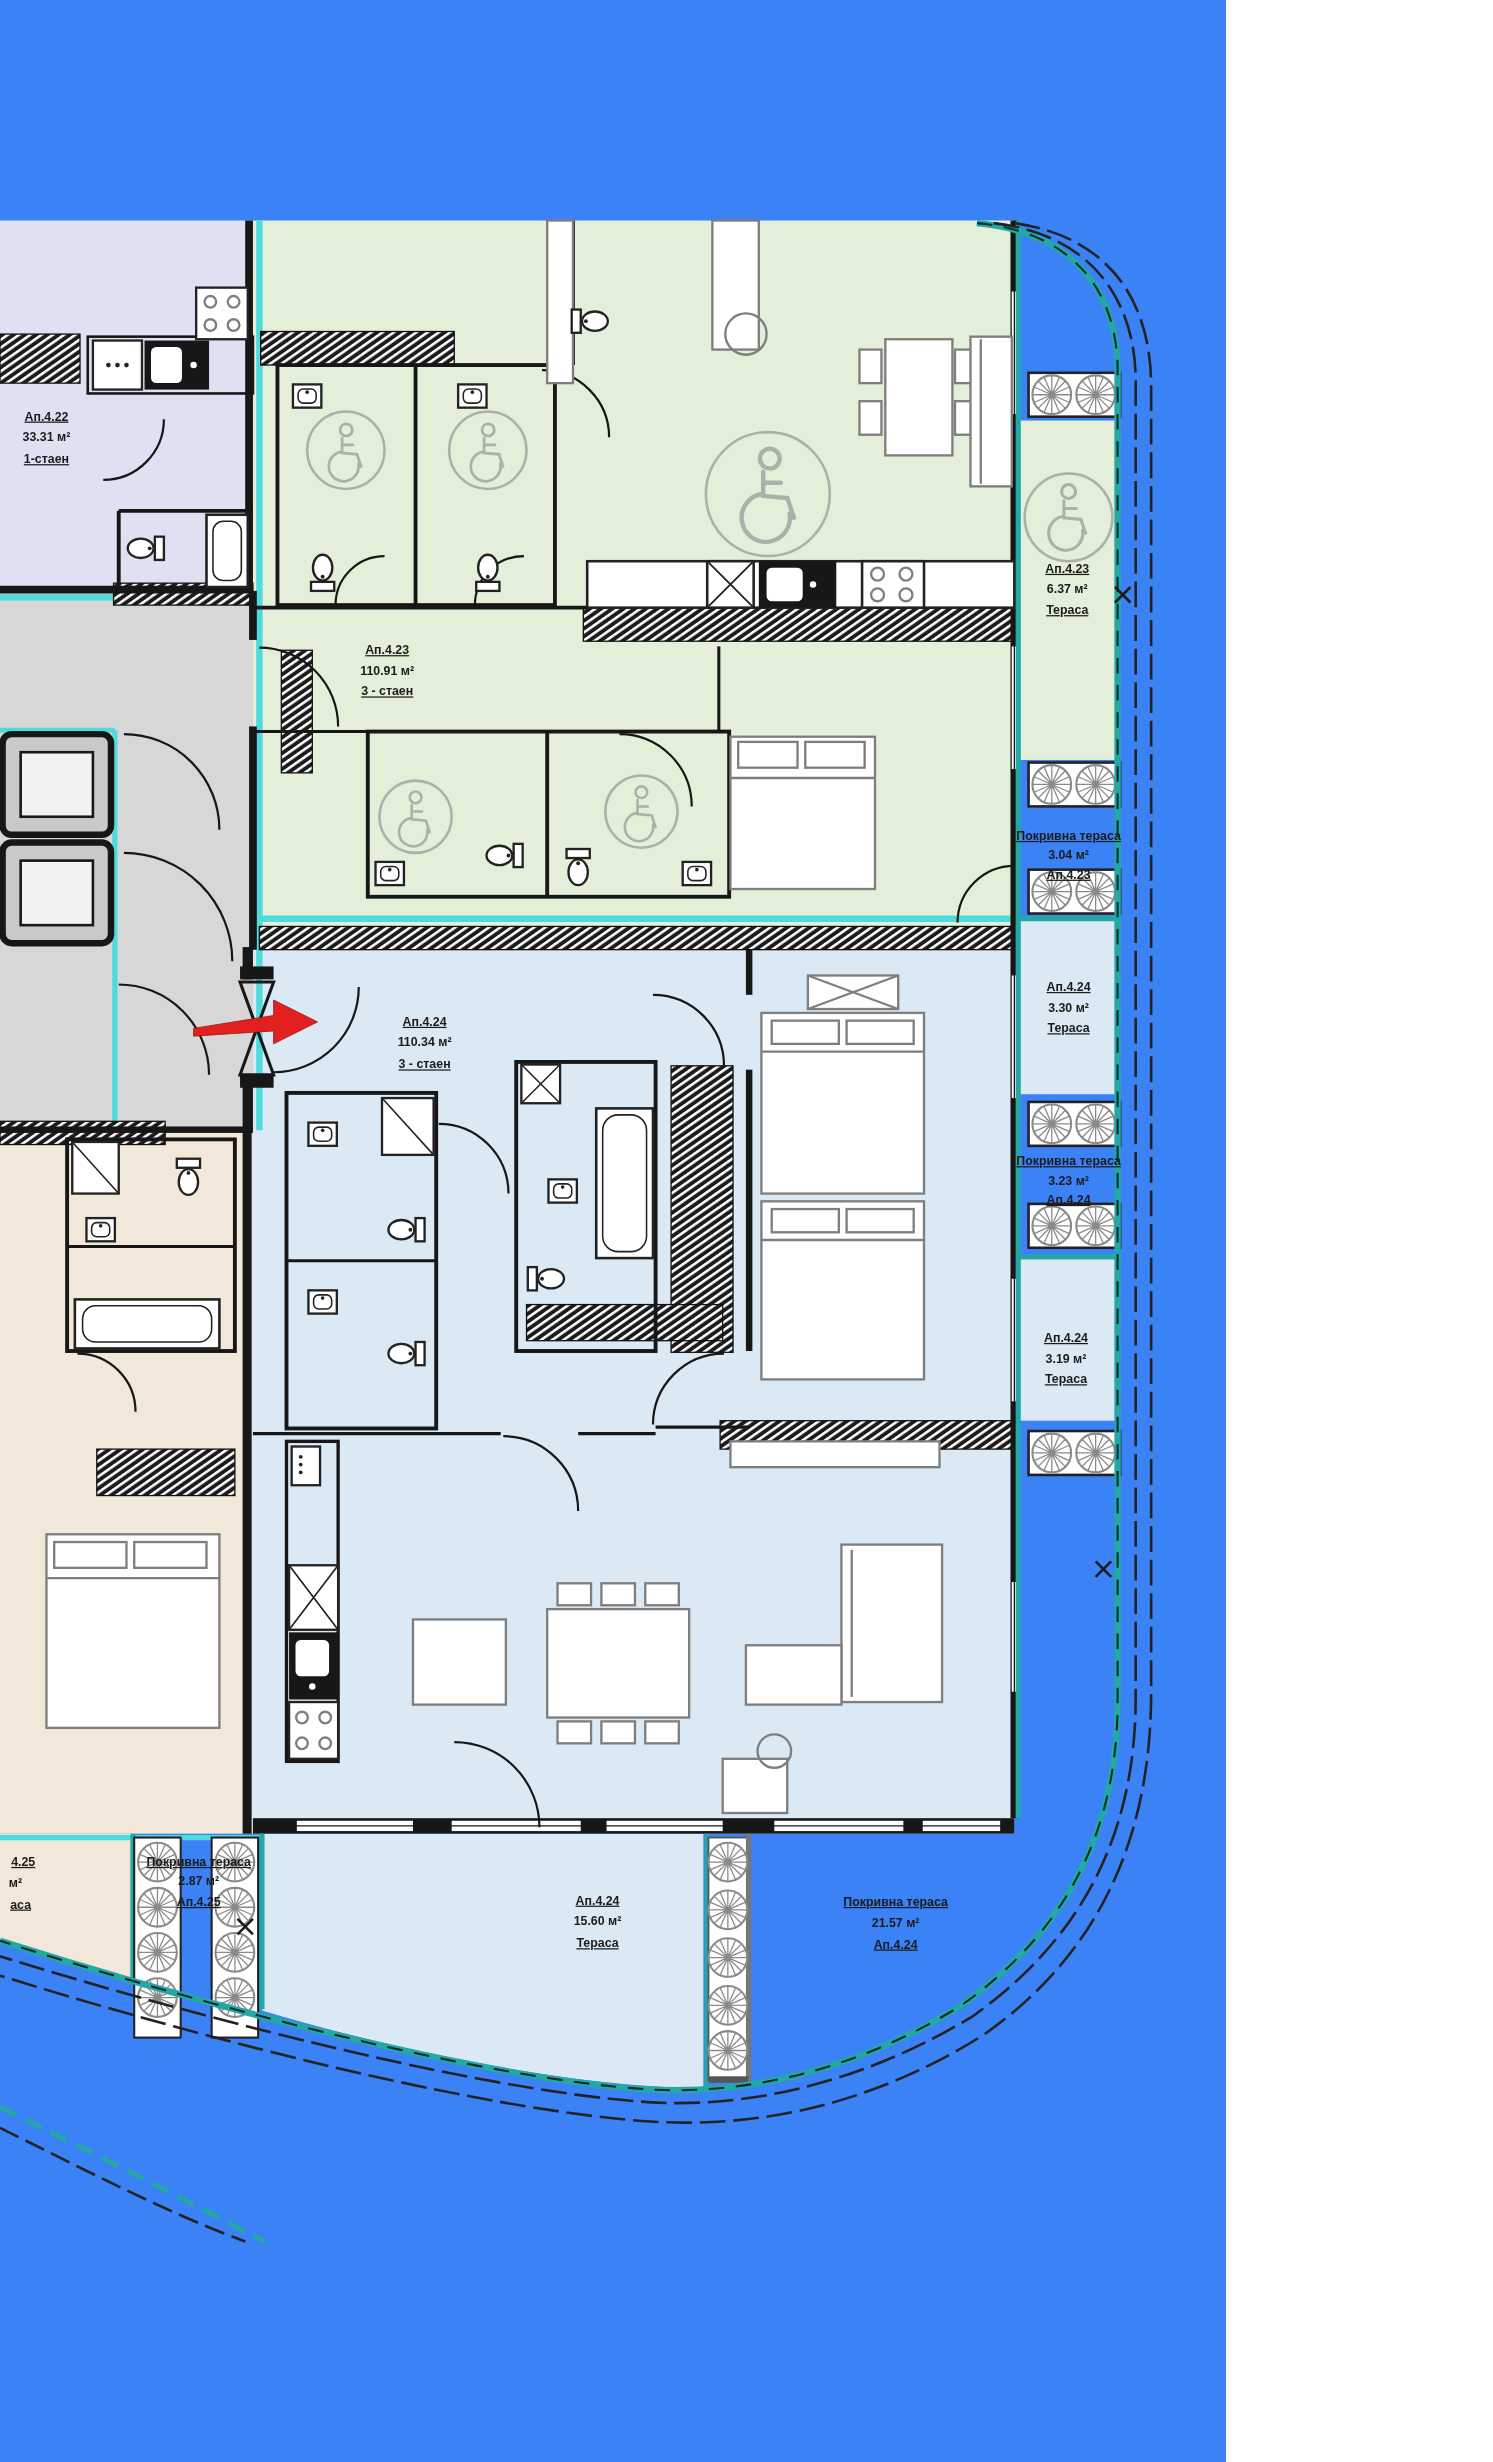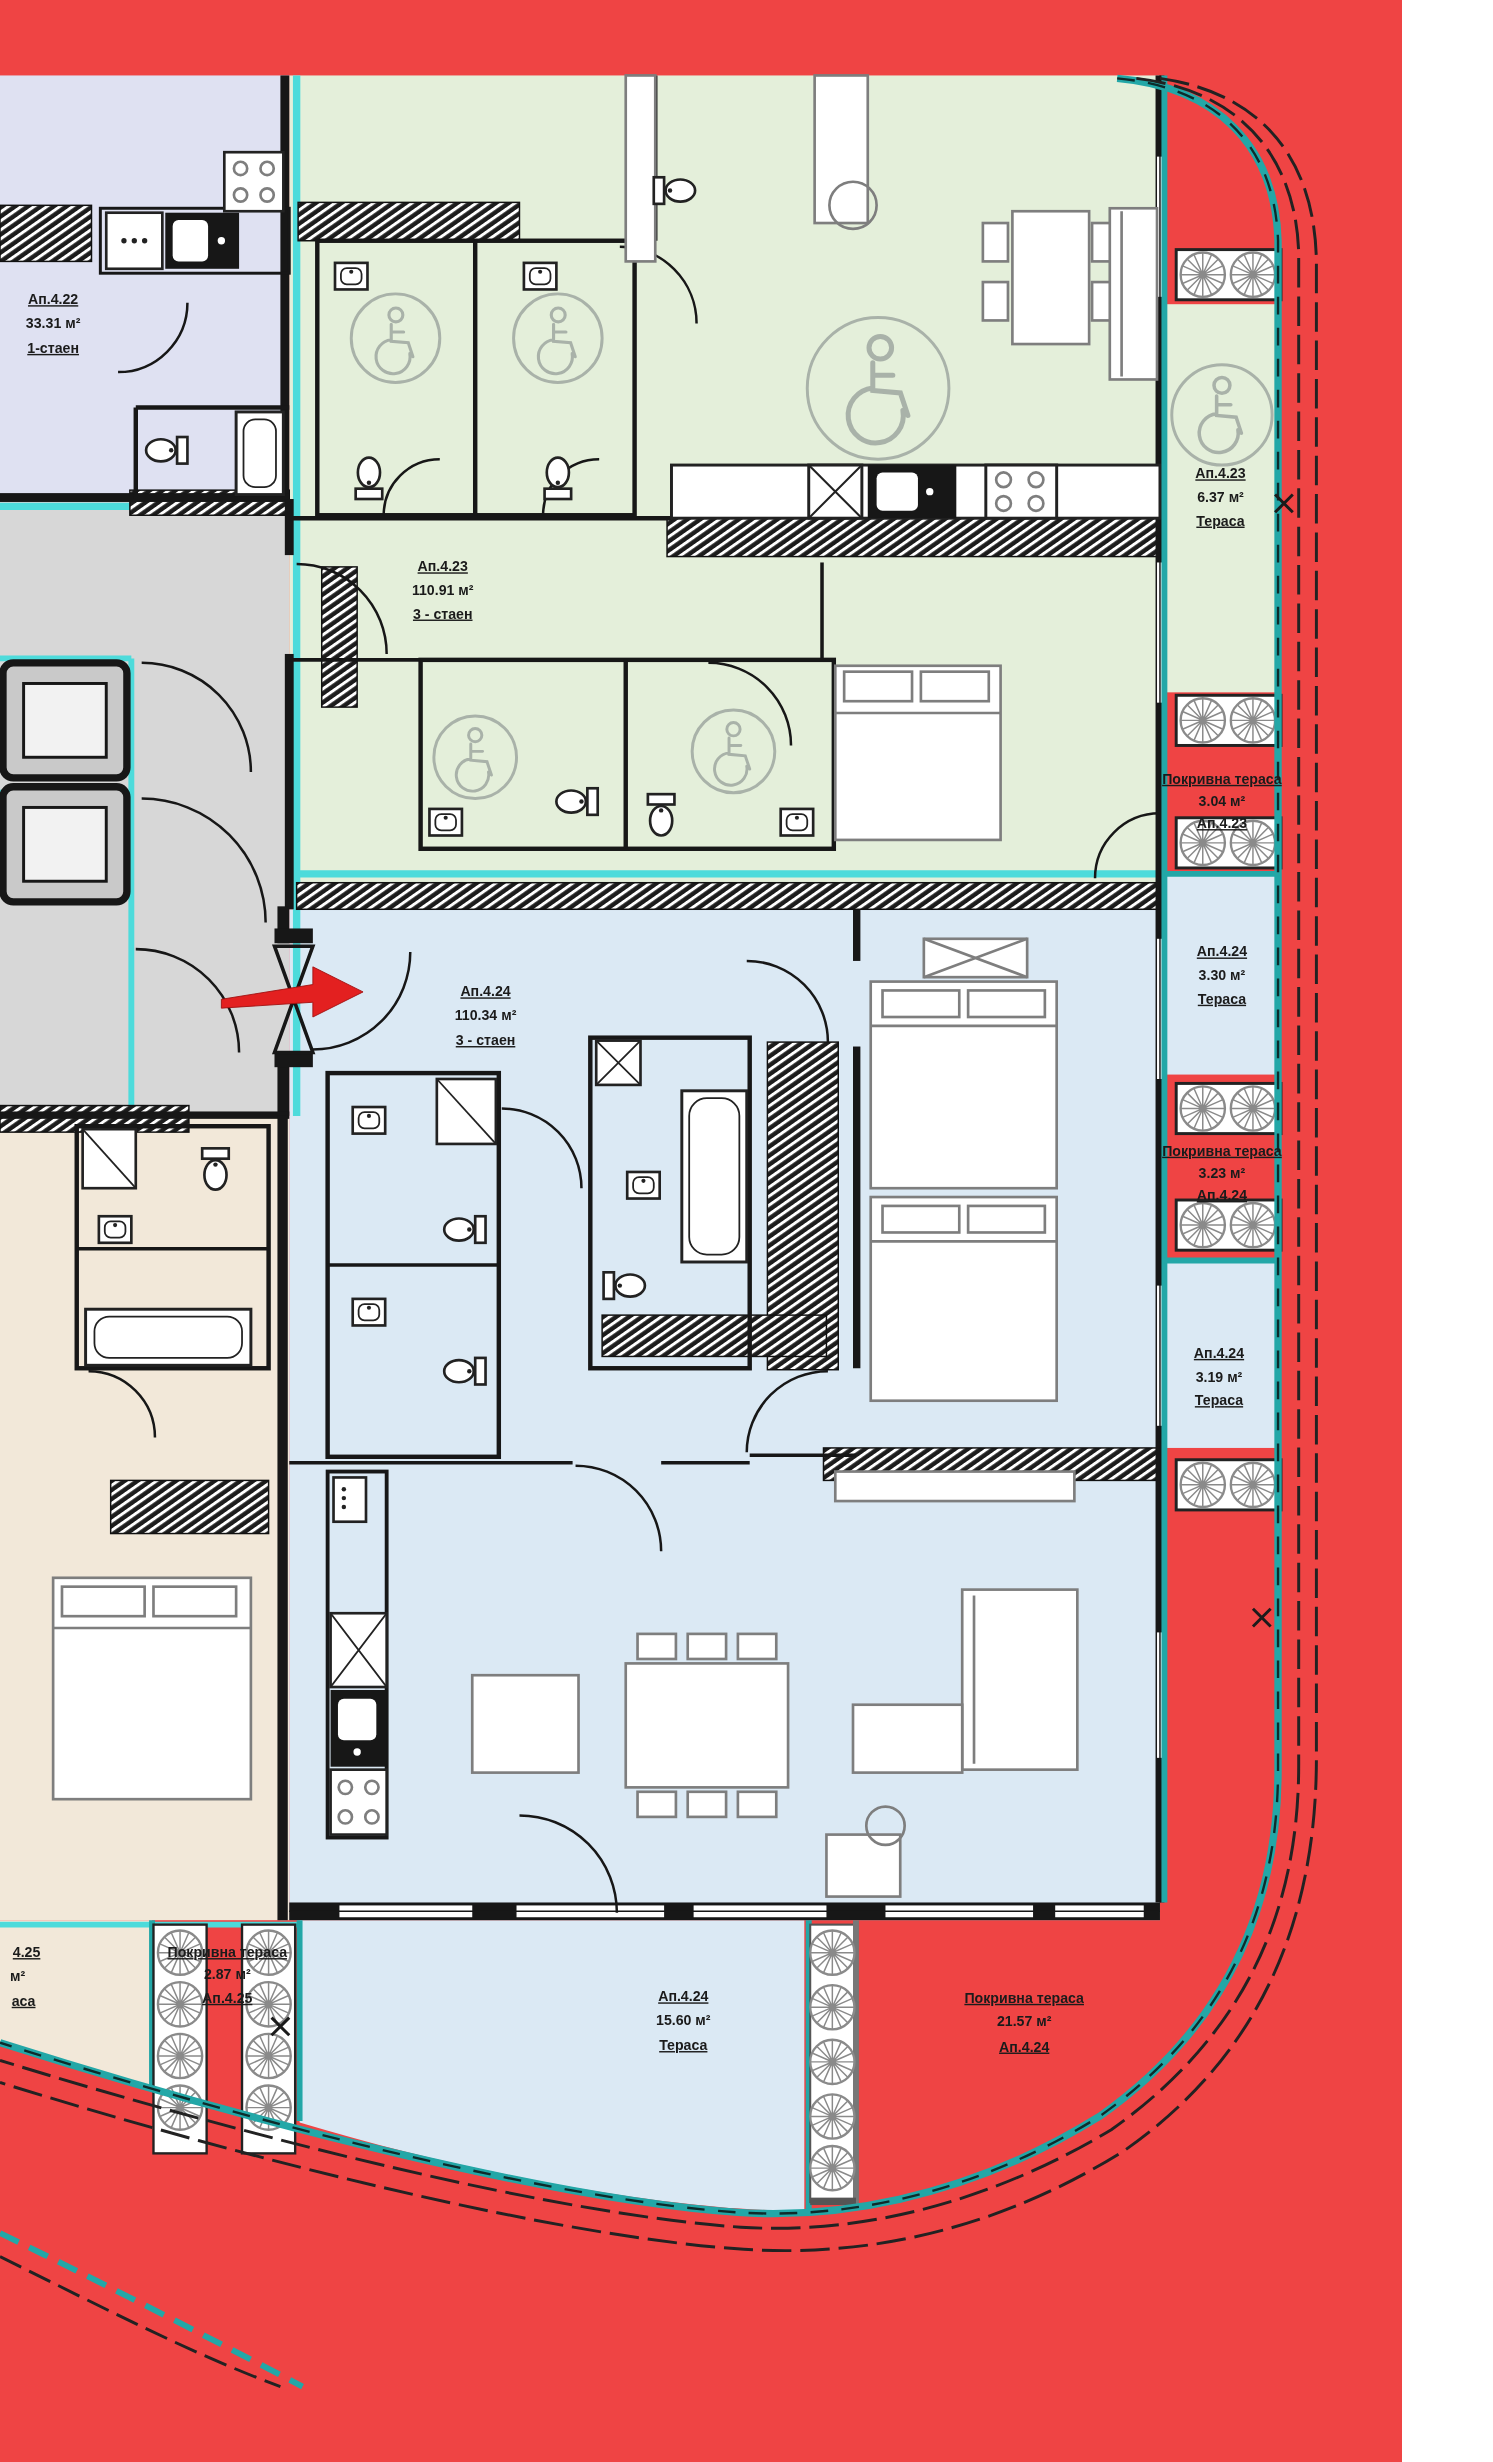--- a/index.html
+++ b/index.html
@@ -1,16 +1,16 @@
 <!DOCTYPE html>
 <html style="--c-lavender: #dfe1f2; --c-green: #e4efda; --c-blue: #dbe9f4; --c-beige: #f2e8d9; --c-gray: #d7d7d7; --c-teal: #23a7a7; --c-aqua: #4ddbdb; --c-wall: #171717; --c-furn: #7e7e7e; --c-access: #a9b2a9; --c-red: #e32020; --c-ink: #1b1b1b;font-size:10px"><head>
 <meta charset="utf-8">
 <style>
   html,body{margin:0;padding:0;background:#fff;}
-  #stage{position:relative;width:1402px;height:2462px;background:#ef4444;overflow:hidden;}
+  #stage{position:relative;width:1226px;height:2462px;background:#3b82f6;overflow:hidden;}
   svg{display:block;width:100%;height:100%;}
   .lbl{font-family:"Liberation Sans",sans-serif;font-size:9.6px;font-weight:700;fill:var(--c-ink);text-anchor:middle;}
   .u{text-decoration:underline;}
   .f-lav{fill:var(--c-lavender);} .f-grn{fill:var(--c-green);} .f-blu{fill:var(--c-blue);}
   .f-bge{fill:var(--c-beige);} .f-gry{fill:var(--c-gray);}
   .wall{stroke:var(--c-wall);fill:none;}
   .wallf{fill:var(--c-wall);stroke:none;}
   .furn{stroke:var(--c-furn);fill:#fff;}
   .furnl{stroke:var(--c-furn);fill:none;}
   .fix{stroke:#222;fill:#fff;}

